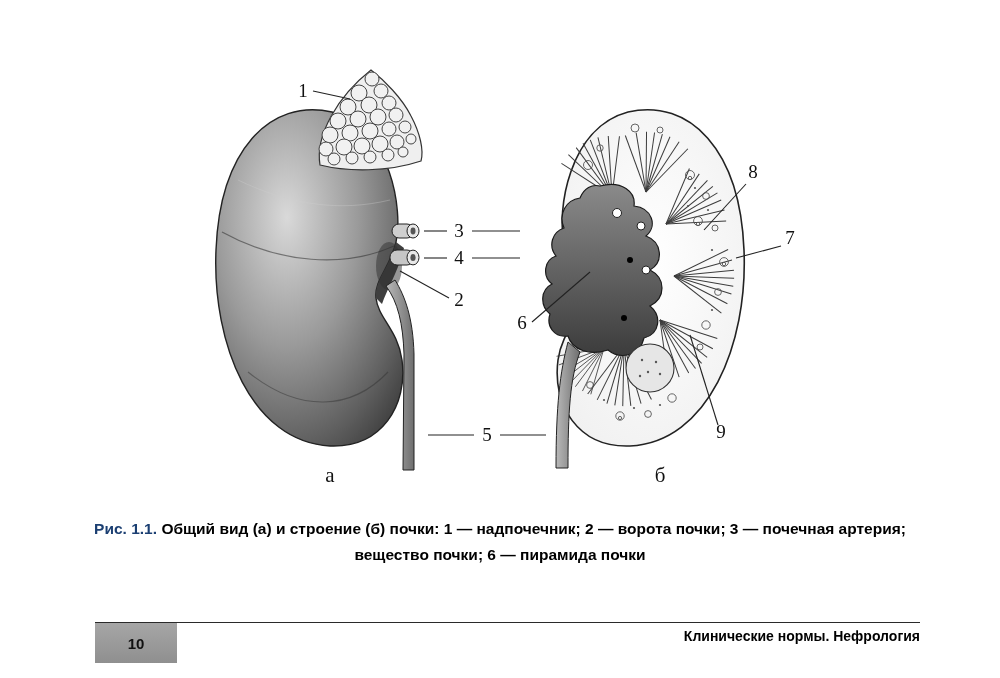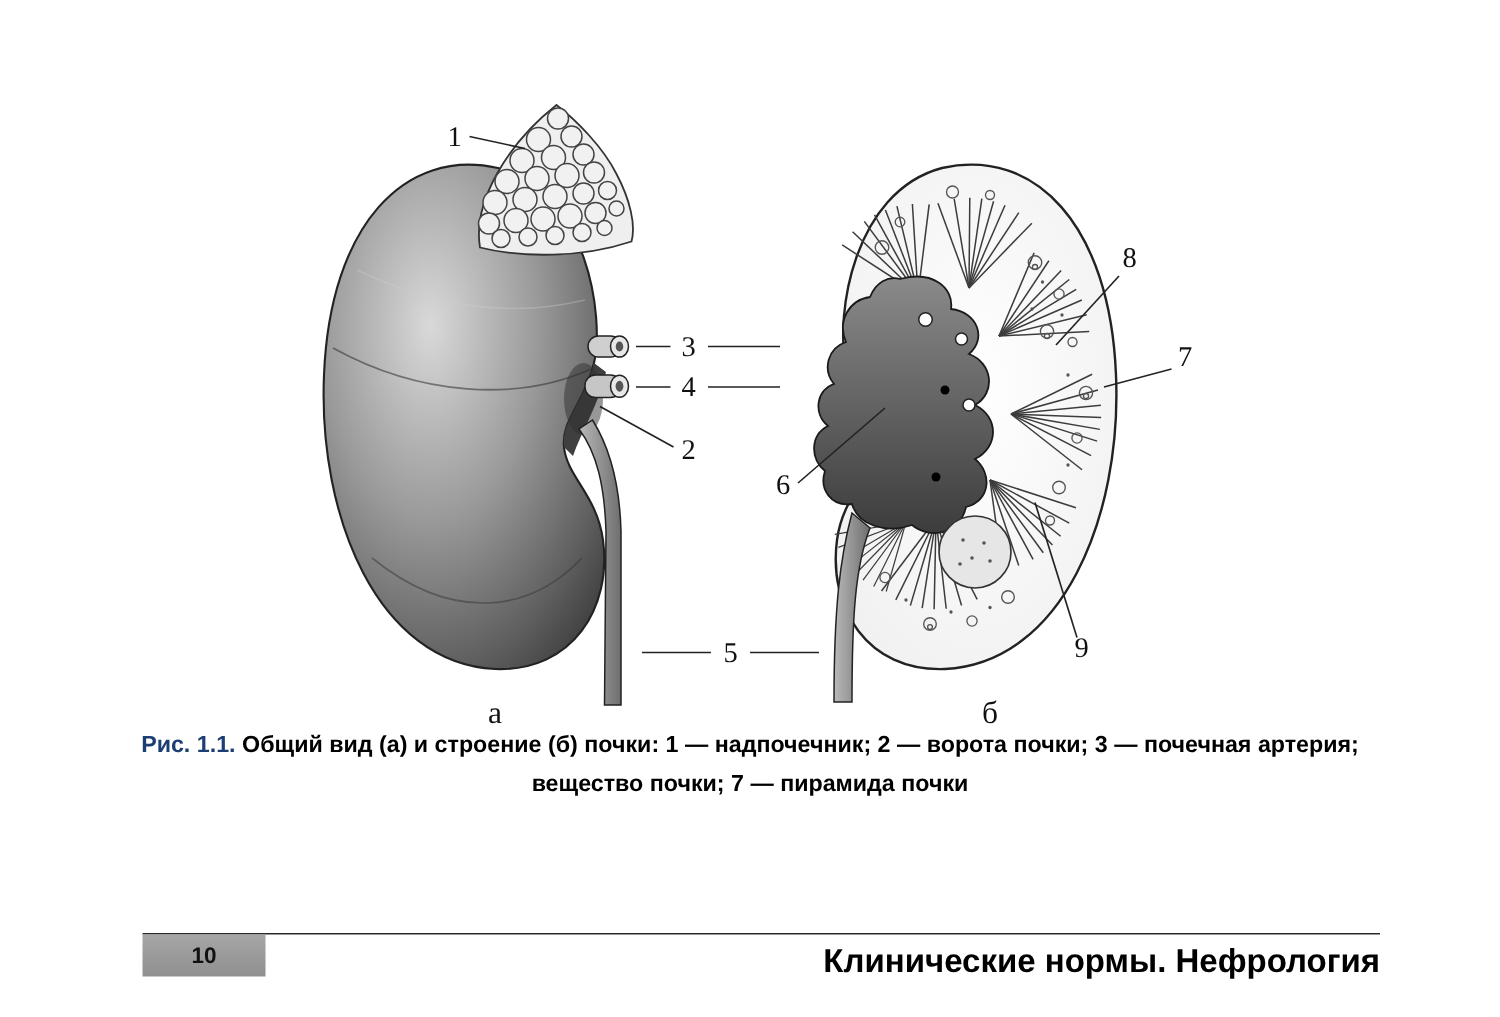--- a/index.html
+++ b/index.html
@@ -13,46 +13,46 @@
   
   #figure-svg{position:absolute;left:0;top:0;}
   .fig-num{font-family:"Liberation Serif",serif;font-size:19px;fill:#111;}
   .fig-letter{font-family:"Liberation Serif",serif;font-size:21px;fill:#111;}
   .leader{stroke:#222;stroke-width:1.1;fill:none;}
   .swirl{stroke:#555;stroke-width:0.9;fill:none;}
   .stip{fill:#555;}
   
   .caption{
     position:absolute;
-    left:50%;top:484px;
+    left:50%;top:516px;
     transform:translateX(-50%);
     width:920px;
     text-align:center;
     font-size:15.5px;
     font-weight:bold;
     color:#000;
     line-height:26px;
   }
   .caption .fig-label{color:#1b3f72;}
   .cap-line{display:block;white-space:nowrap;}
   
   .footer-rule{
     position:absolute;left:95px;right:80px;top:622px;
     border-top:1.5px solid #2a2a2a;height:0;
   }
   .page-num-box{
     position:absolute;left:95px;top:623px;
-    width:82px;height:28px;
+    width:82px;height:40px;
     background:linear-gradient(#a6a6a6,#8f8f8f);
     display:flex;align-items:center;justify-content:center;
     font-size:15px;font-weight:bold;color:#111;
   }
   .footer-title{
     position:absolute;right:80px;top:628px;
-    font-size:22px;font-weight:bold;color:#000;
+    font-size:14px;font-weight:bold;color:#000;
   }
 </style>
 </head>
 <body>
 
 <div id="page">
 
   <svg id="figure-svg" width="1000" height="490" viewBox="0 0 1000 490">
     <defs>
       <radialGradient id="kidGradA" cx="0.38" cy="0.32" r="0.85">
@@ -261,21 +261,21 @@
 
         <text class="fig-letter" x="660" y="482" text-anchor="middle">б</text>
       </g>
     </g>
   </svg>
 
   <div class="caption">
     <span class="cap-line">
       <span class="fig-label">Рис. 1.1.</span>&nbsp;<span>Общий вид (а) и строение (б) почки: 1 — надпочечник; 2 — ворота почки; 3 — почечная артерия;</span>
     </span>
-    <span class="cap-line">вещество почки; 7 — пирамида почки</span>
+    <span class="cap-line">вещество почки; 6 — пирамида почки</span>
   </div>
 
   <div class="footer-rule"></div>
   <div class="page-num-box">
     <span>10</span>
   </div>
   <div class="footer-title">Клинические нормы. Нефрология</div>
 
 </div>
 

